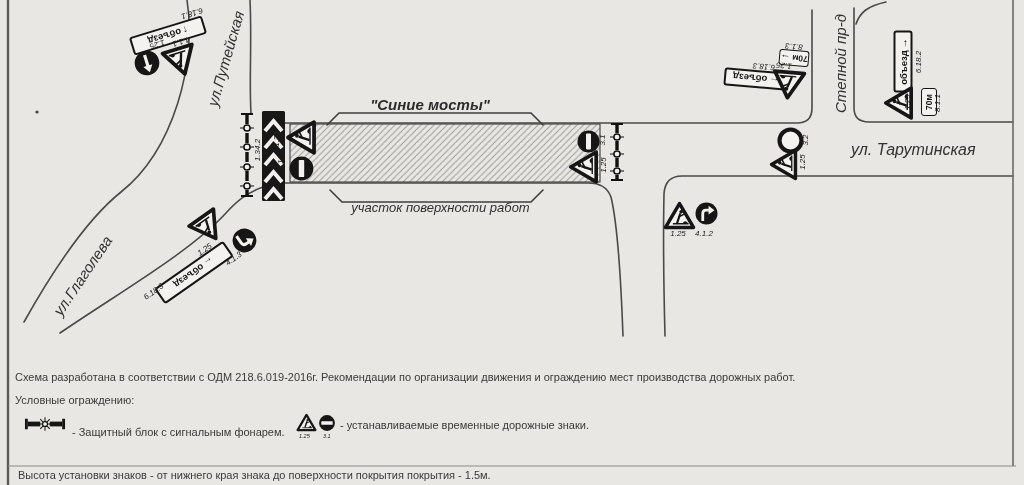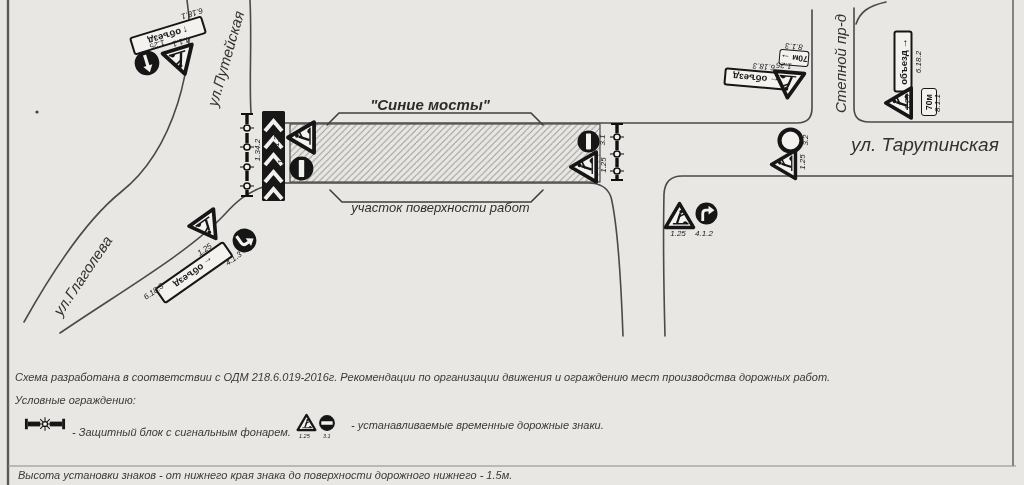--- a/index.html
+++ b/index.html
@@ -1,19 +1,19 @@
 <!DOCTYPE html>
 <html><head>
 <meta charset="utf-8">
 <style>
   html,body{margin:0;padding:0;background:#d8d6d2;}
   .canvas{position:relative;width:1024px;height:485px;background:#e9e7e3;overflow:hidden;
           font-family:"Liberation Sans",sans-serif;}
   .street{position:absolute;font-style:italic;color:#323232;font-size:15px;white-space:nowrap;transform-origin:center;}
-  .txt{position:absolute;color:#3a3a3a;font-size:11px;white-space:nowrap;font-style:italic;}
+  .txt{position:absolute;color:#3a3a3a;font-size:11px;white-space:nowrap;}
   .sign{position:absolute;transform-origin:center;}
   .sign svg{display:block;width:100%;height:100%;}
   .code{position:absolute;font-size:8px;font-style:italic;color:#202020;white-space:nowrap;
         text-align:center;transform-origin:center;line-height:1;}
   .plate{position:absolute;display:flex;align-items:center;justify-content:center;gap:2px;
          background:#f3f2ef;border:2px solid #161616;border-radius:3px;font-weight:bold;
          font-size:9.5px;color:#161616;white-space:nowrap;transform-origin:center;box-sizing:border-box;}
   .plate .arr{font-size:10px;line-height:1;}
   .plate.small{font-size:8.5px;border-width:1.6px;}
   .zone-title{position:absolute;font-style:italic;font-weight:bold;color:#2c2c2c;font-size:15px;
@@ -132,21 +132,21 @@
       <path d="M8,0 V485" stroke="#5a5a58" stroke-width="2.4"></path>
       <path d="M1013,0 V466" stroke="#6a6a68" stroke-width="1.6"></path>
       <path d="M8,466 H1016" stroke="#8b8b89" stroke-width="1.2"></path>
       <circle cx="37" cy="112" r="1.6" fill="#444"></circle>
     </g>
   </svg>
 
   <div class="street" style="left:168px;top:50px;width:115px;text-align:center;transform:rotate(-74deg)">ул.Путейская</div>
   <div class="street" style="left:20px;top:267px;width:125px;text-align:center;transform:rotate(-56deg)">ул.Глаголева</div>
   <div class="street" style="left:786px;top:55px;width:108px;text-align:center;transform:rotate(-90deg)">Степной пр-д</div>
-  <div class="street" style="left:851px;top:134px;font-size:19px">ул. Тарутинская</div>
+  <div class="street" style="left:851px;top:141px;font-size:16px">ул. Тарутинская</div>
 
   <div class="zone-title" style="left:355px;top:96px;width:150px">"Синие мосты"</div>
   <div class="zone-caption" style="left:338px;top:200px;width:205px">участок поверхности работ</div>
 
   <div class="plate" style="left:130px;top:26px;width:76px;height:19px;transform:rotate(163deg)">
     <span class="arr">↑</span>
     <span>объезд</span>
   </div>
   <div class="code" style="left:176px;top:9px;width:32px;transform:rotate(163deg)">6.18.1</div>
   <div class="sign" style="left:133px;top:49px;width:28px;height:28px;transform:rotate(163deg)">
@@ -281,17 +281,17 @@
         <use href="#sym-tri"></use>
       </svg>
   </div>
   <div class="sign" style="left:318px;top:414px;width:18px;height:18px">
     <svg viewBox="0 0 30 30">
         <use href="#sym-31"></use>
       </svg>
   </div>
   <div class="tiny" style="left:299px;top:434px">1.25</div>
   <div class="tiny" style="left:323px;top:434px">3.1</div>
-  <div class="txt" style="left:351px;top:419px">- устанавливаемые временные дорожные знаки.</div>
-
-  <div class="txt" style="left:18px;top:469px">Высота установки знаков -  от нижнего края знака до поверхности дорожного нижнего - 1.5м.</div>
+  <div class="txt" style="left:340px;top:419px">- устанавливаемые временные дорожные знаки.</div>
+
+  <div class="txt" style="left:18px;top:469px">Высота установки знаков -  от нижнего края знака до поверхности покрытия покрытия - 1.5м.</div>
 
 </div>
 
 </body></html>

